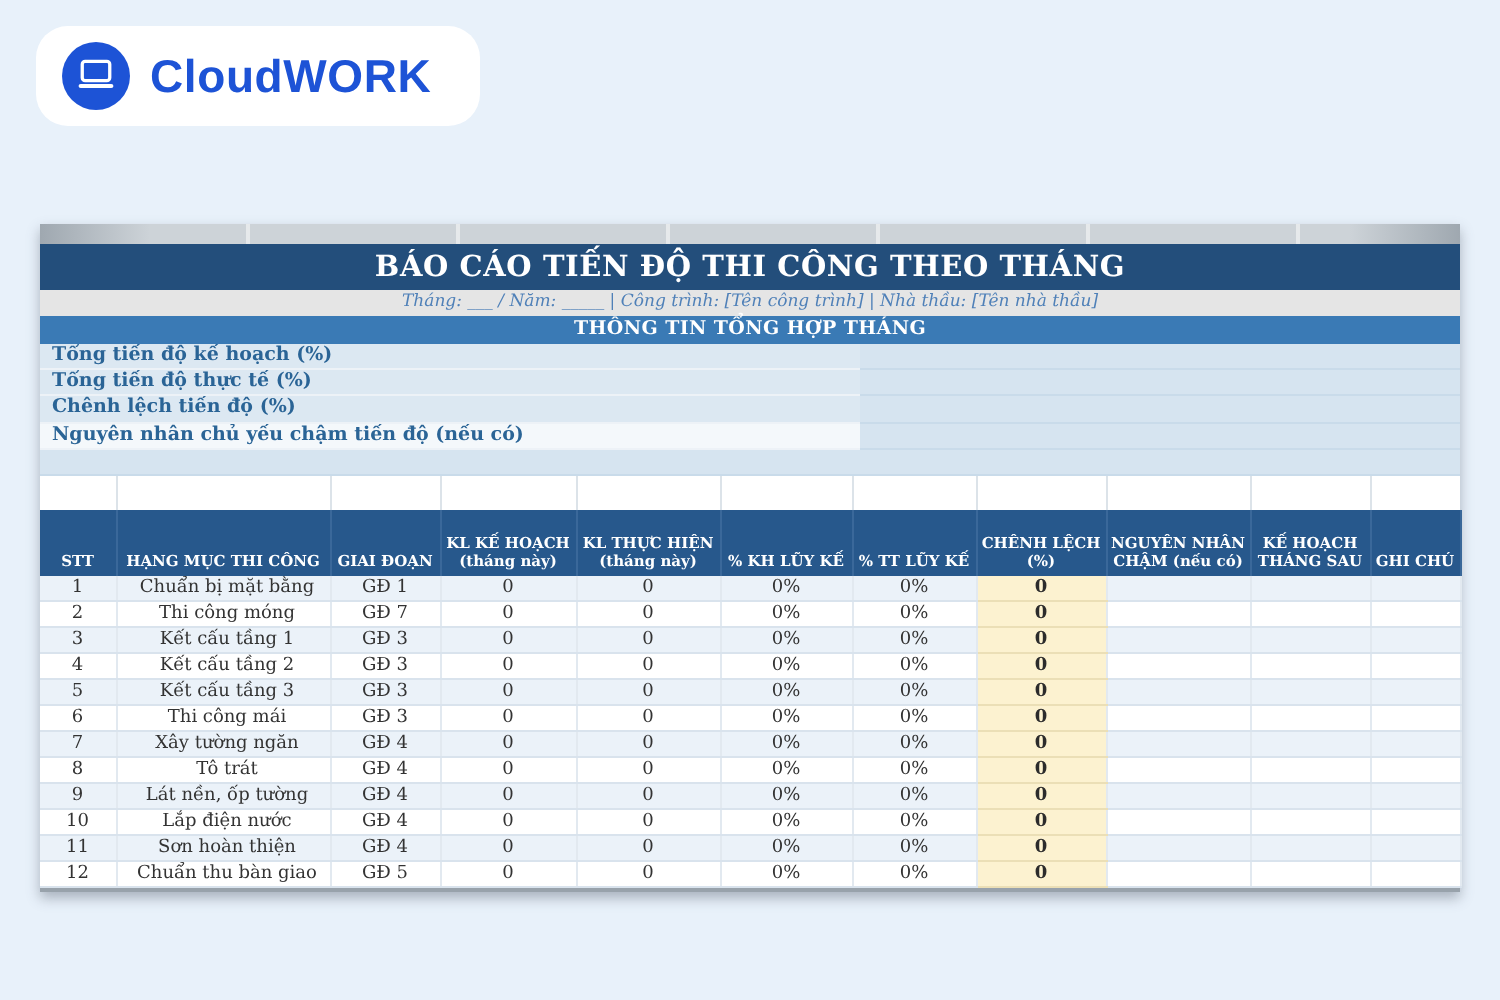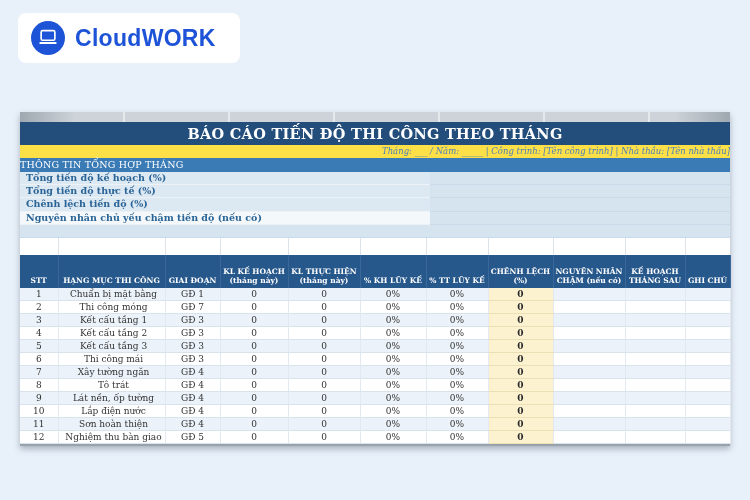--- a/index.html
+++ b/index.html
@@ -5,21 +5,21 @@
   * { margin:0; padding:0; box-sizing:border-box; }
   html,body { width:750px; height:500px; }
   .page {
     position:relative; width:750px; height:500px;
     background:#E8F1FA; overflow:hidden;
     font-family:"DejaVu Serif", serif;
   }
   
   .logo-pill {
     position:absolute; left:18px; top:13px; width:222px; height:50px;
-    background:#ffffff; border-radius:8px;
+    background:#ffffff; border-radius:16px;
     display:flex; align-items:center; padding-left:13px;
   }
   .logo-circle {
     width:34px; height:34px; border-radius:50%;
     background:#1D53D6; display:flex; align-items:center; justify-content:center;
     flex:0 0 auto;
   }
   .logo-text {
     font-family:"Liberation Sans", sans-serif;
     font-weight:bold; font-size:23px; color:#1D53D6;
@@ -37,26 +37,26 @@
     background:
       linear-gradient(90deg, #9FA8B0 0, rgba(200,206,211,0) 55px,
                       rgba(200,206,211,0) 655px, #9FA8B0 710px),
       repeating-linear-gradient(90deg, #CDD3D8 0 103px, #E6E9EB 103px 105px);
   }
   .title-bar {
     height:23px; line-height:23px; background:#234E7B; color:#ffffff;
     text-align:center; font-weight:bold; font-size:14.5px; letter-spacing:.3px;
   }
   .subtitle-bar {
-    height:13px; line-height:13px; background:#fde047; color:#4F80B8;
-    text-align:right; font-style:italic; font-size:8.5px;
+    height:13px; line-height:13px; background:#e5e5e5; color:#4F80B8;
+    text-align:center; font-style:italic; font-size:8.5px;
   }
   .section-bar {
     height:14px; line-height:14px; background:#3A7AB5; color:#ffffff;
-    font-weight:normal; font-size:9.5px; letter-spacing:.2px;
+    text-align:center; font-weight:bold; font-size:9.5px; letter-spacing:.2px;
   }
   
   .srow { display:flex; height:13.2px; }
   .slabel {
     width:410px; font-weight:bold; font-size:9.5px; line-height:12.2px;
     color:#2A6496; padding-left:6px;
     background:#DCE8F2; border-bottom:1px solid #EDF2F7;
     white-space:nowrap; overflow:hidden;
   }
   .srow:nth-child(n+4) .slabel { background:#F4F8FB; }
@@ -320,21 +320,21 @@
             <td class="c-kl_thuc_hien">0</td>
             <td class="c-kh_luy_ke">0%</td>
             <td class="c-tt_luy_ke">0%</td>
             <td class="c-chenh_lech">0</td>
             <td class="c-nguyen_nhan"></td>
             <td class="c-ke_hoach_sau"></td>
             <td class="c-ghi_chu"></td>
           </tr>
           <tr>
             <td class="c-stt">12</td>
-            <td class="c-hang_muc">Nghiệm thu bàn giao</td>
+            <td class="c-hang_muc">Chuẩn thu bàn giao</td>
             <td class="c-giai_doan">GĐ 5</td>
             <td class="c-kl_ke_hoach">0</td>
             <td class="c-kl_thuc_hien">0</td>
             <td class="c-kh_luy_ke">0%</td>
             <td class="c-tt_luy_ke">0%</td>
             <td class="c-chenh_lech">0</td>
             <td class="c-nguyen_nhan"></td>
             <td class="c-ke_hoach_sau"></td>
             <td class="c-ghi_chu"></td>
           </tr>

